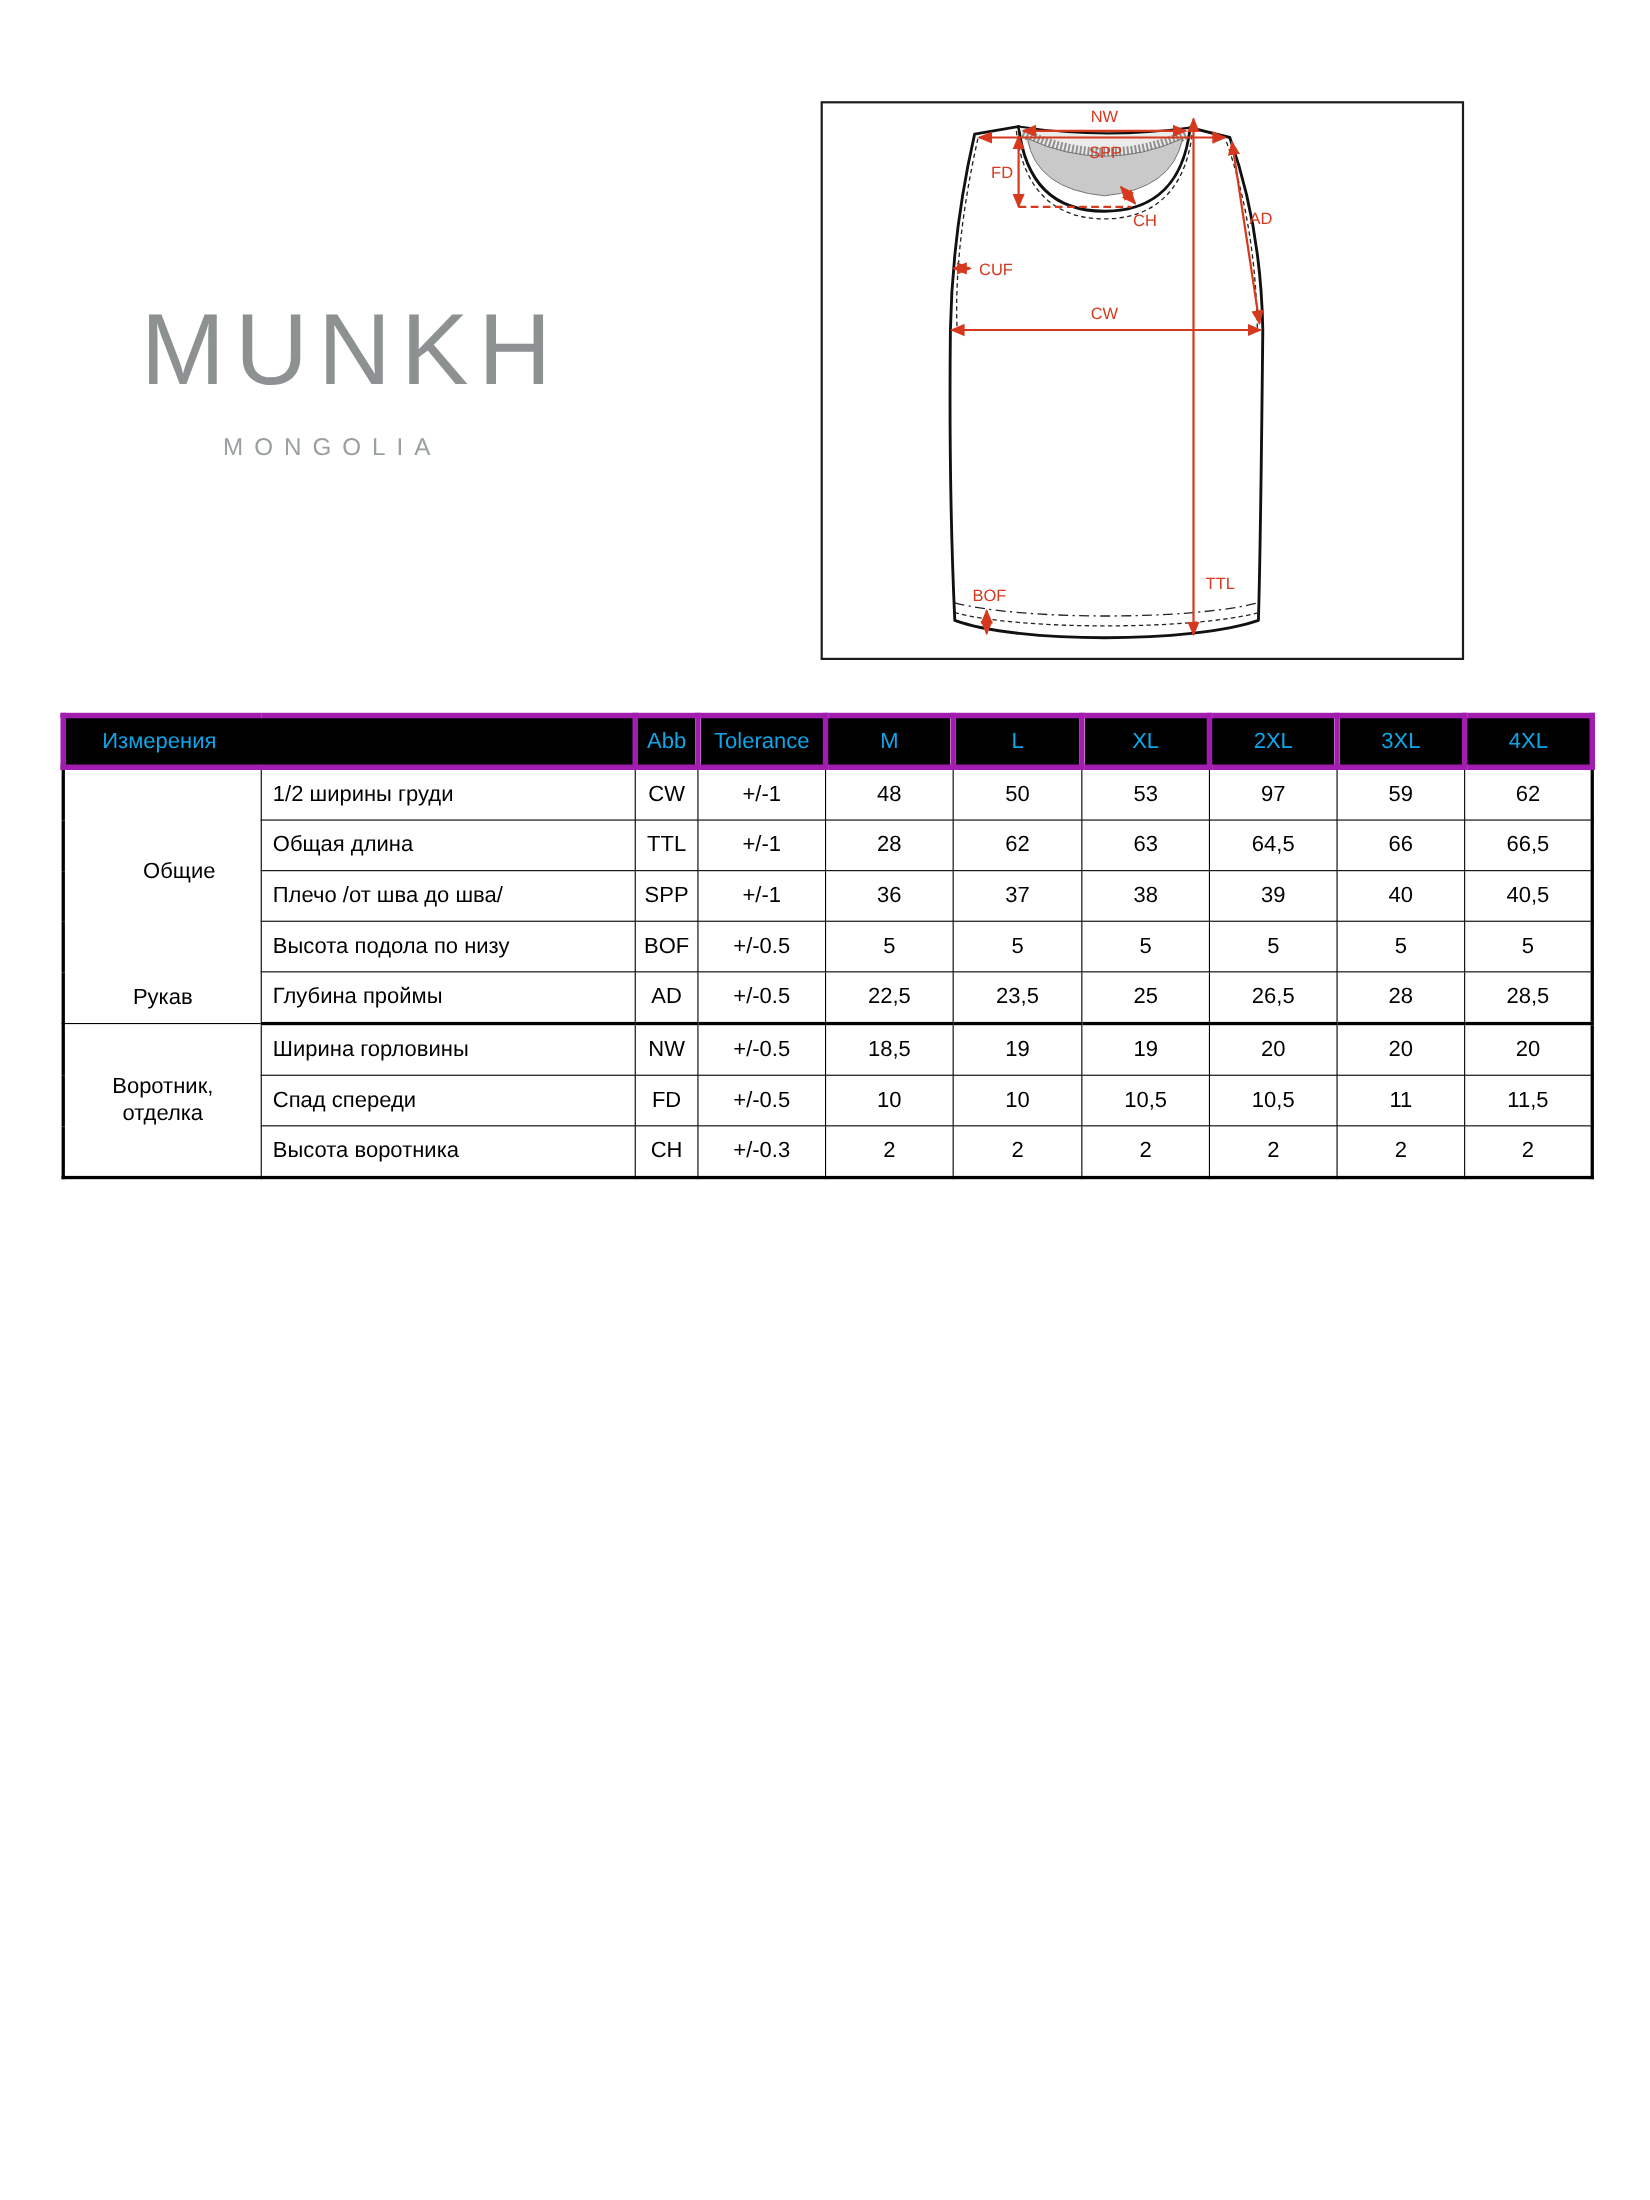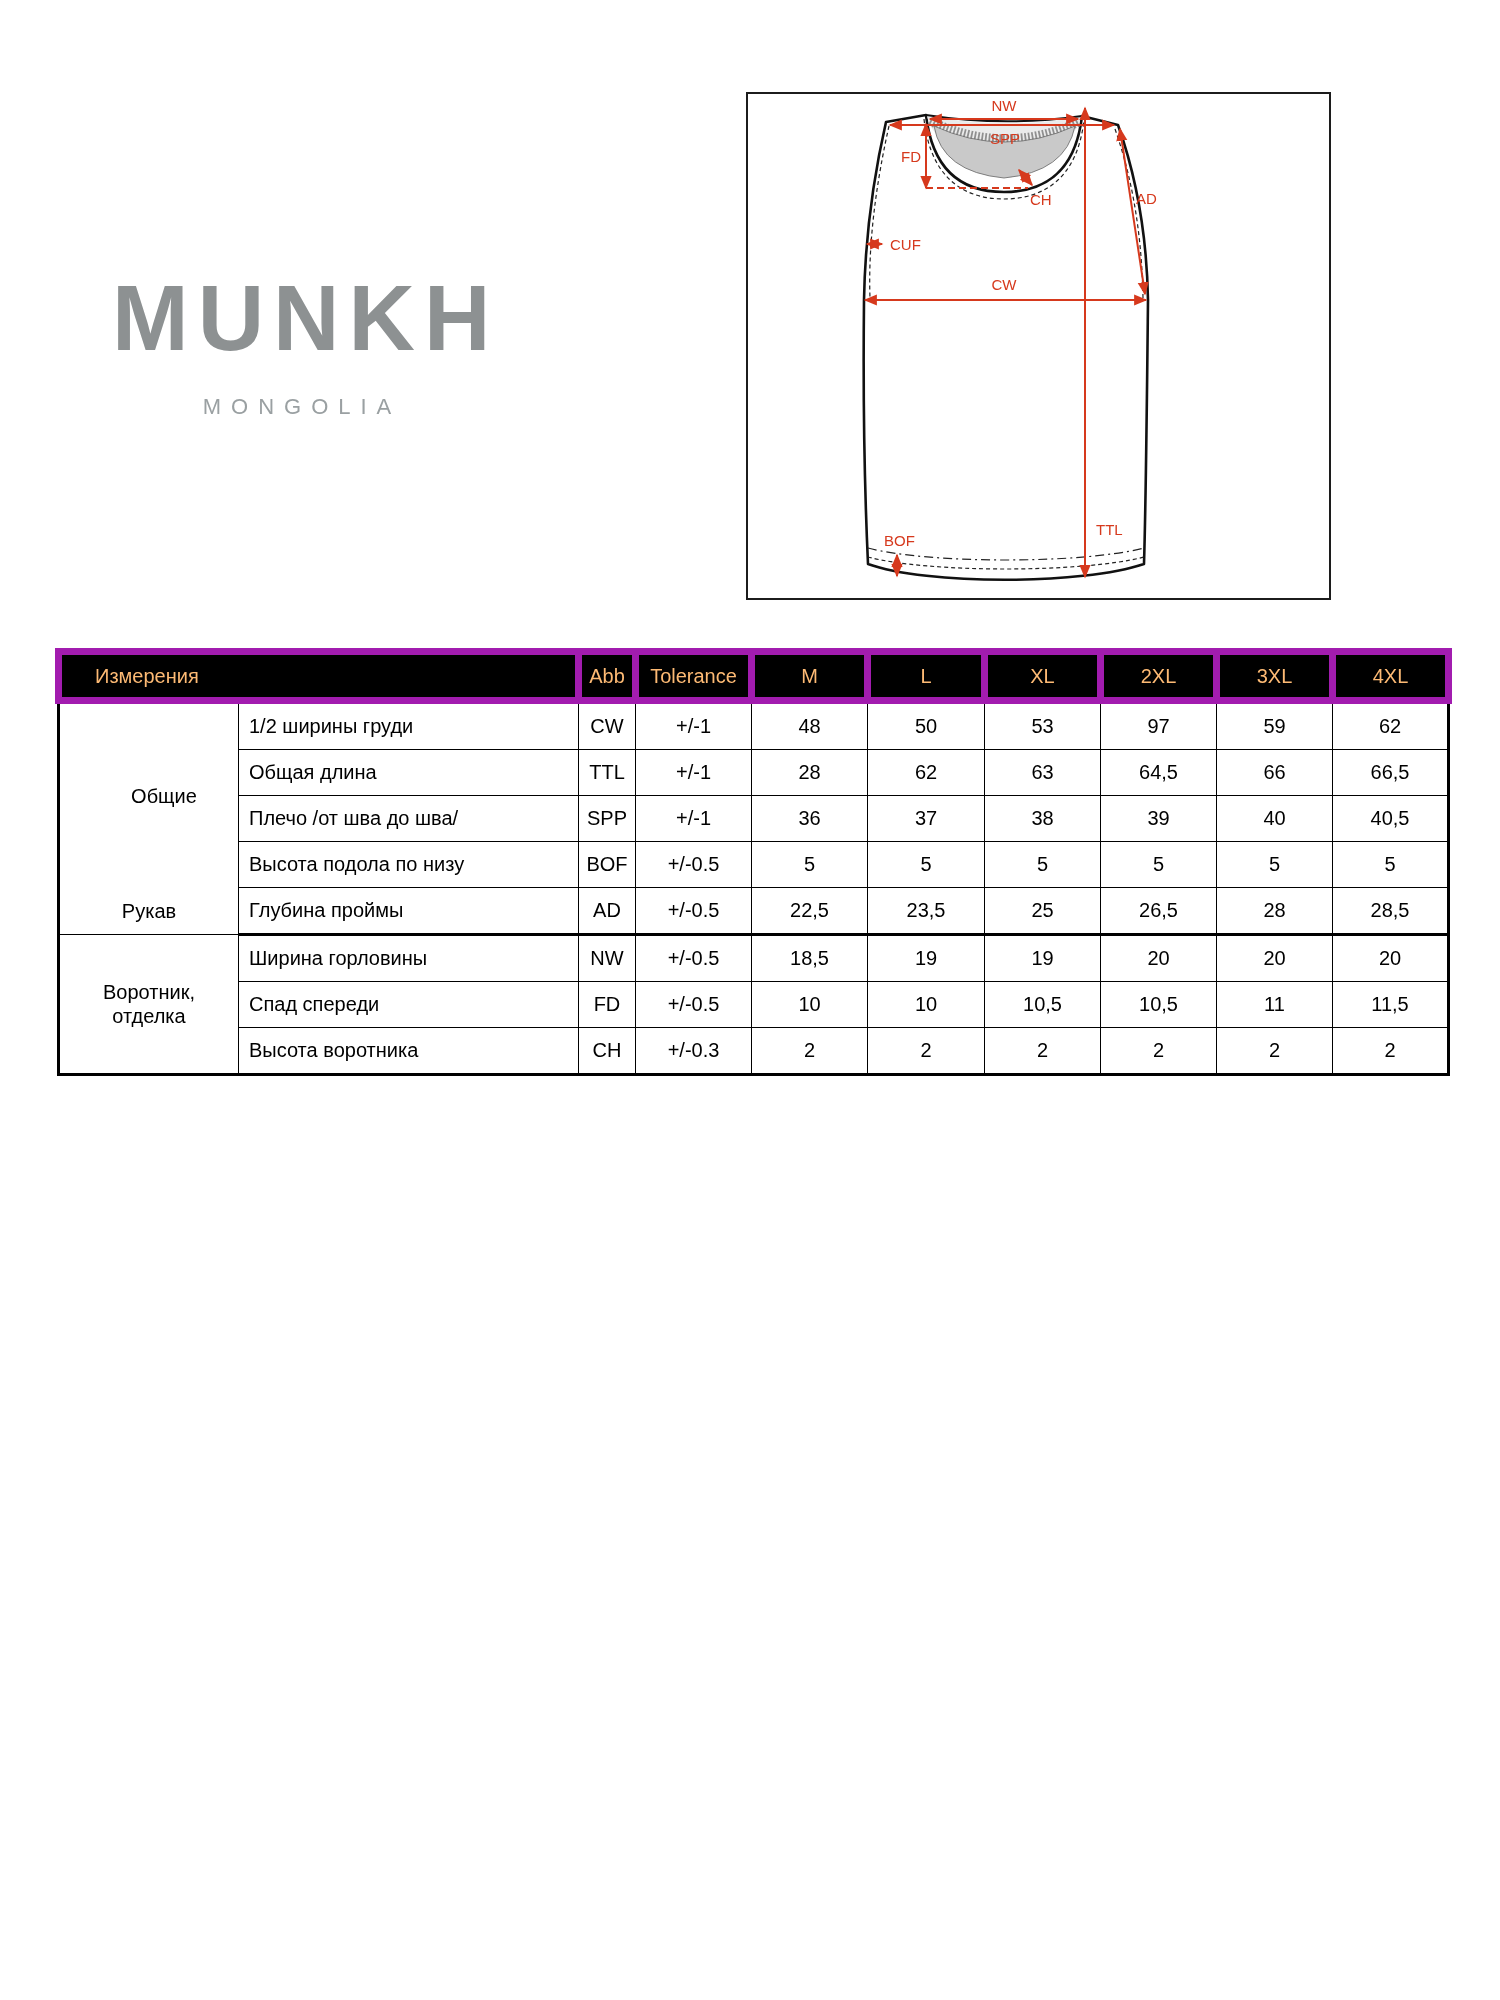--- a/index.html
+++ b/index.html
@@ -3,22 +3,22 @@
 <meta charset="utf-8">
 <style>
   html,body{margin:0;padding:0;background:#fff;}
   .page{
     position:relative;width:1500px;height:2000px;background:#ffffff;
     font-family:"Liberation Sans", sans-serif;color:#000;overflow:hidden;
   }
   
   .logo{position:absolute;left:112px;top:272px;width:380px;text-align:center;}
   .logo-title{
-    font-size:92px;letter-spacing:9px;color:#8d9192;font-weight:700;
-    line-height:1;white-space:nowrap;
+    font-size:92px;letter-spacing:9px;color:#8d9192;font-weight:400;
+    line-height:1;white-space:nowrap;margin-left:16px;
   }
   .logo-sub{
     margin-top:30px;font-size:22px;letter-spacing:10px;color:#9aa0a2;
     font-weight:400;white-space:nowrap;
   }
   
   .diagram-box{
     position:absolute;left:746px;top:92px;width:585px;height:508px;
     border:2px solid #1c1c1c;box-sizing:border-box;background:#fff;
   }
@@ -29,21 +29,21 @@
     position:absolute;left:55px;top:648px;width:1390px;
     border-collapse:collapse;table-layout:fixed;
     font-size:20px;
   }
   .size-table th,.size-table td{
     border:1.5px solid #000;padding:0;height:45px;text-align:center;
     font-weight:400;overflow:hidden;
   }
   .size-table{border:3px solid #000;}
   .size-table thead th{
-    background:#000;color:#fdba74;border:7px solid #a21caf;height:42px;
+    background:#000;color:#0ea5e9;border:5px solid #a21caf;height:42px;
   }
   .size-table thead th.h-meas{text-align:left;padding-left:33px;}
   .name-cell{text-align:left !important;padding-left:10px !important;}
   .group-cell{position:relative;}
   .group-stack{
     position:absolute;left:0;top:0;width:100%;height:100%;
     display:flex;flex-direction:column;
   }
   .group-stack .g-top{flex:4;display:flex;align-items:center;justify-content:center;margin-left:30px;}
   .group-stack .g-bot{flex:1;display:flex;align-items:center;justify-content:center;}

